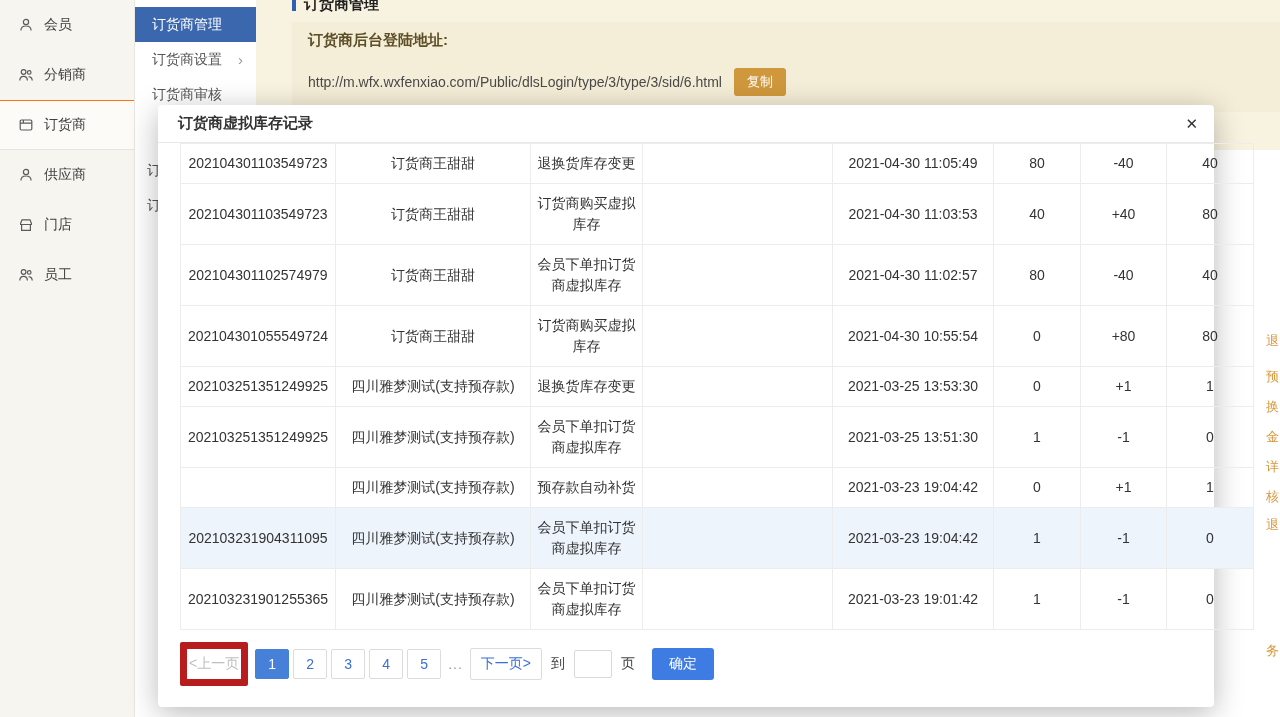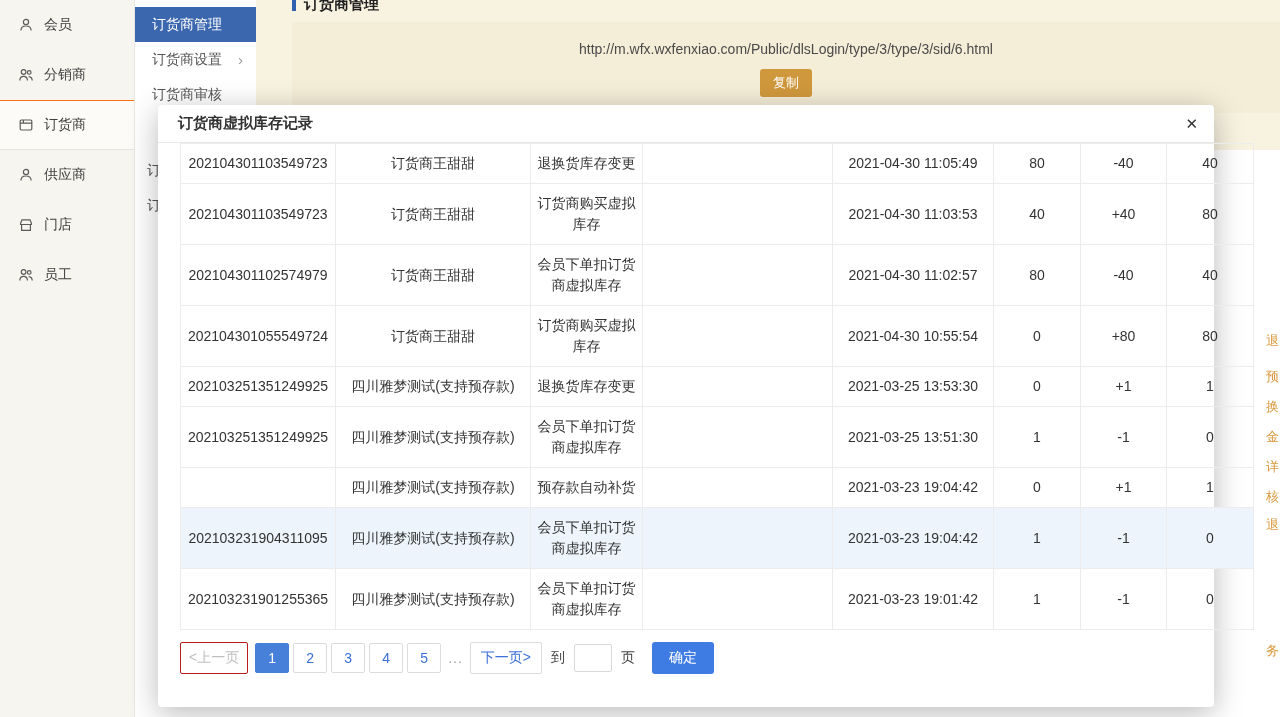--- a/index.html
+++ b/index.html
@@ -40,21 +40,21 @@
   .sm-item .chev { position:absolute; right:13px; top:0; color:#999; font-size:15px; }
   .sm-frag { position:absolute; left:0; width:100%; padding-left:12px; font-size:14px; color:#555; cursor:pointer; }
 
   .main { position:absolute; left:256px; top:0; right:0; height:717px; background:#f8f2e0; overflow:hidden; }
   .page-title-row { display:flex; align-items:center; gap:8px; padding-left:36px; margin-top:-5px; height:18px; }
   .title-bar { width:4px; height:14px; background:#2f5fae; }
   .page-title { font-size:15px; font-weight:bold; color:#1f1f1f; }
 
   .addr-panel { margin:9px 0 0 36px; background:#f4edd7; padding:9px 16px 16px; }
   .addr-label { font-size:15px; font-weight:bold; color:#5c4f28; }
-  .addr-row { margin-top:10px; display:flex; align-items:center; gap:12px;flex-direction:column; }
+  .addr-row { margin-top:18px; display:flex; align-items:center; gap:12px; }
   .addr-url { font-size:14px; color:#4a4a4a; }
   .copy-btn {
     background:#d0983c; color:#fff; font-size:13px; border:none;
     padding:5px 13px; border-radius:3px; cursor:pointer;
   }
 
   .content-lower { position:absolute; left:0; top:150px; right:0; bottom:0; background:#fff; }
   .frag { position:absolute; right:1px; color:#d9973b; font-size:13px; cursor:pointer; }
 
   
@@ -74,22 +74,22 @@
   table.vt { border-collapse:collapse; width:1073px; table-layout:fixed; }
   .vt td {
     border:1px solid #ececec; text-align:center; font-size:14px; color:#333;
     padding:9px 6px; line-height:21px; word-break:break-all;
   }
   .vt tr.hl td { background:#edf4fb; }
 
   .pg { display:flex; align-items:center; gap:7px; margin:12px 0 0 22px; font-size:14px; }
   .pg button { cursor:pointer; font-size:14px; }
   .pg-prev {
-    background:#fff; border:1px solid #b91c1c; color:#c0c0c0;
-    padding:6px 8px; border-radius:2px;
+    background:#fff; border:7px solid #b91c1c; color:#c0c0c0;
+    padding:6px 2px; border-radius:2px;
   }
   .pg-pages { display:inline-flex; gap:4px; }
   .pg-page {
     min-width:34px; height:30px; background:#fff; border:1px solid #dcdcdc;
     color:#3a6fd8; border-radius:2px; padding:0;
   }
   .pg-page.active { background:#4680d9; border-color:#4680d9; color:#fff; }
   .pg-ellipsis { color:#999; letter-spacing:1px; }
   .pg-next {
     background:#fff; border:1px solid #dcdcdc; color:#3a6fd8;
@@ -106,20 +106,21 @@
 <body>
 
 <div class="underlay">
 
   <div class="main">
     <div class="page-title-row">
       <span class="title-bar"></span>
       <span class="page-title">订货商管理</span>
     </div>
     <div class="addr-panel">
+      <div class="addr-label">订货商后台登陆地址:</div>
       <div class="addr-row">
         <span class="addr-url">http://m.wfx.wxfenxiao.com/Public/dlsLogin/type/3/type/3/sid/6.html</span>
         <button class="copy-btn">复制</button>
       </div>
     </div>
     <div class="content-lower" id="frag-host">
         <span class="frag" style="top: 182px;">退</span>
         <span class="frag" style="top: 218px;">预</span>
         <span class="frag" style="top: 248px;">换</span>
         <span class="frag" style="top: 278px;">金</span>

